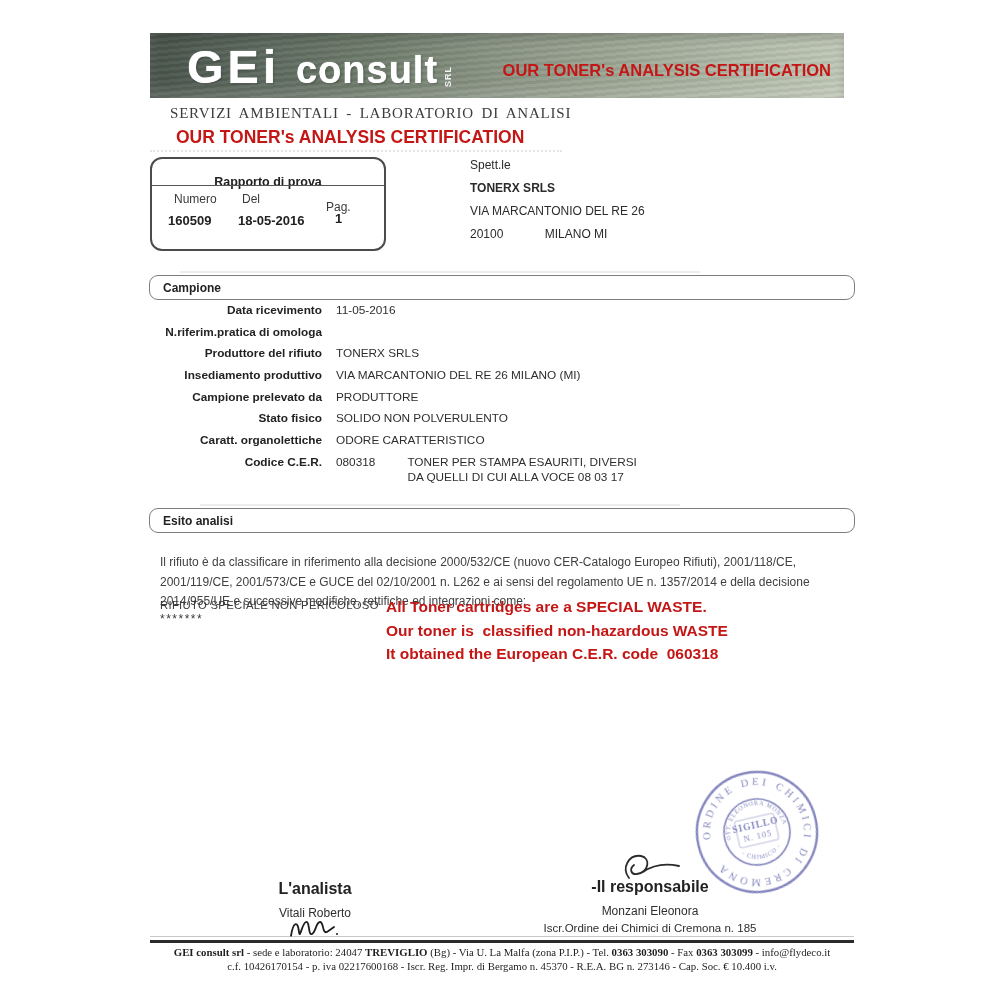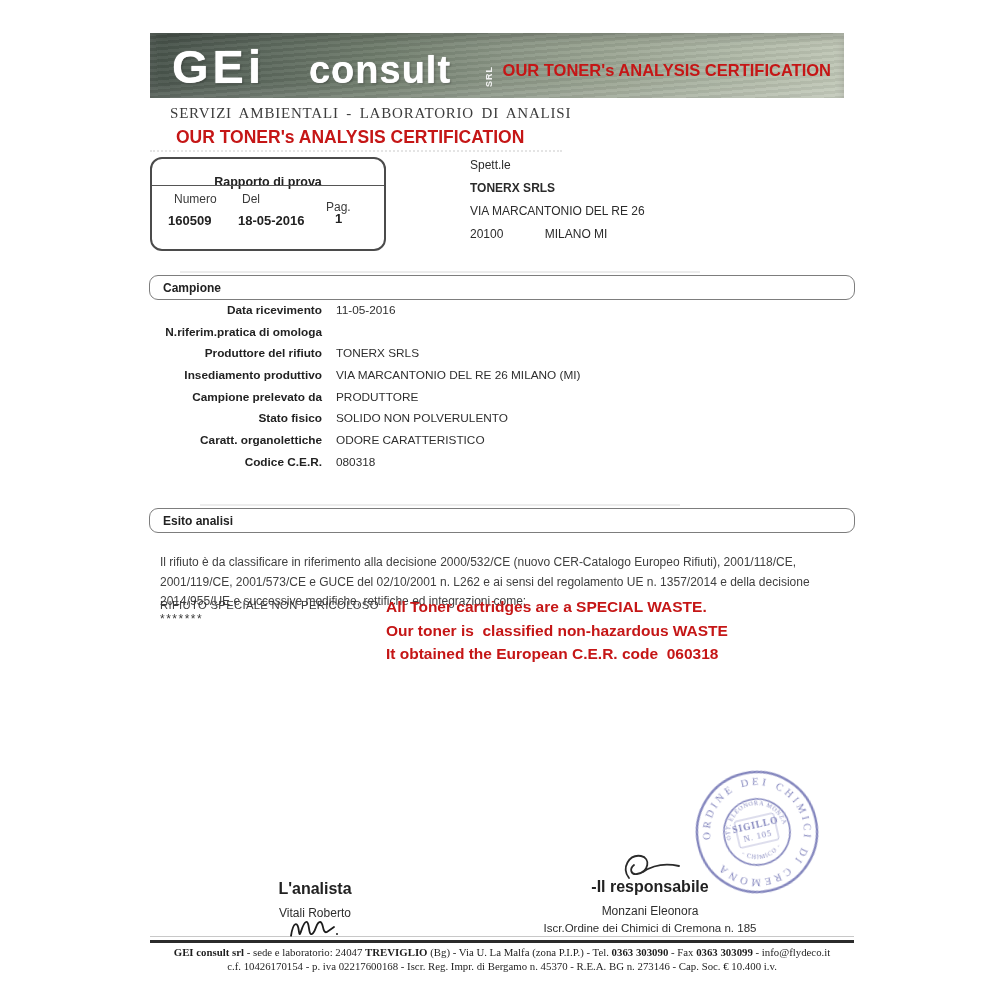--- a/index.html
+++ b/index.html
@@ -5,21 +5,21 @@
   html,body{margin:0;padding:0;background:#ffffff;}
   .page{position:relative;width:1000px;height:1000px;background:#ffffff;overflow:hidden;
         font-family:"Liberation Sans",sans-serif;color:#2e2e2e;}
 
   
   .banner{position:absolute;left:150px;top:33px;width:694px;height:65px;
     background:linear-gradient(97deg,#47524a 0%,#5d695e 16%,#6f7c6c 32%,#8a9585 50%,#9ca694 66%,#aeb7a6 82%,#c2c9b8 100%);
     box-shadow:inset 0 -6px 14px rgba(255,255,255,.18), inset 0 4px 10px rgba(0,0,0,.22);}
   .banner::after{content:"";position:absolute;inset:0;
     background:repeating-linear-gradient(175deg,rgba(255,255,255,.04) 0 3px,rgba(0,0,0,.05) 3px 6px);}
-  .logo{position:absolute;left:22px;top:6px;display:flex;align-items:baseline;z-index:2;gap:28px;}
+  .logo{position:absolute;left:37px;top:6px;display:flex;align-items:baseline;z-index:2;}
   .logo-gei{font-size:47px;font-weight:800;color:#fff;letter-spacing:4px;
     text-shadow:0 0 1px #fff, 1px 1px 2px rgba(0,0,0,.35);}
   .logo-consult{font-size:38px;font-weight:800;color:#fff;letter-spacing:1px;margin-left:16px;
     text-shadow:0 0 1px #fff, 1px 1px 2px rgba(0,0,0,.35);}
   .logo-srl{font-size:9px;font-weight:700;color:#f2f2f2;margin-left:5px;
     writing-mode:vertical-rl;transform:rotate(180deg) translateY(-4px);letter-spacing:1px;}
   .banner-red-title{position:absolute;right:13px;top:28px;font-size:16.5px;font-weight:800;z-index:2;}
 
   .subheader{position:absolute;left:170px;top:105px;font-family:"Liberation Serif",serif;
     font-size:15px;color:#3c3c3c;letter-spacing:.8px;word-spacing:3px;}
@@ -151,20 +151,24 @@
       <div class="c-label">Stato fisico</div>
       <div class="c-value">SOLIDO NON POLVERULENTO</div>
     </div>
     <div class="c-row">
       <div class="c-label">Caratt. organolettiche</div>
       <div class="c-value">ODORE CARATTERISTICO</div>
     </div>
     <div class="c-row">
       <div class="c-label">Codice C.E.R.</div>
       <div class="c-value">080318</div>
+      <div class="c-desc">
+        <div>TONER PER STAMPA ESAURITI, DIVERSI</div>
+        <div>DA QUELLI DI CUI ALLA VOCE 08 03 17</div>
+      </div>
     </div>
   </div>
 
   <div class="section-box" style="top:508px;">
     <span class="section-label">Esito analisi</span>
   </div>
 
   <p class="esito-paragraph">Il rifiuto è da classificare in riferimento alla decisione 2000/532/CE (nuovo CER-Catalogo Europeo Rifiuti), 2001/118/CE, 2001/119/CE, 2001/573/CE e GUCE del 02/10/2001 n.  L262 e ai sensi del regolamento UE n. 1357/2014 e della decisione 2014/955/UE  e successive modifiche, rettifiche ed integrazioni come:</p>
 
   <div class="classification">RIFIUTO SPECIALE NON PERICOLOSO</div>

